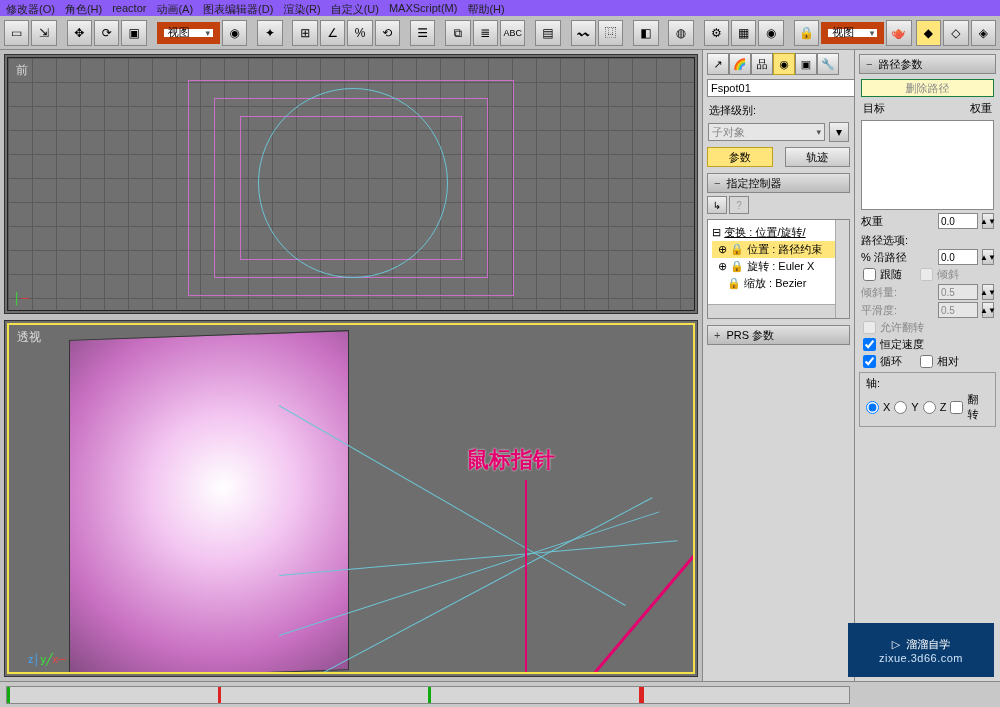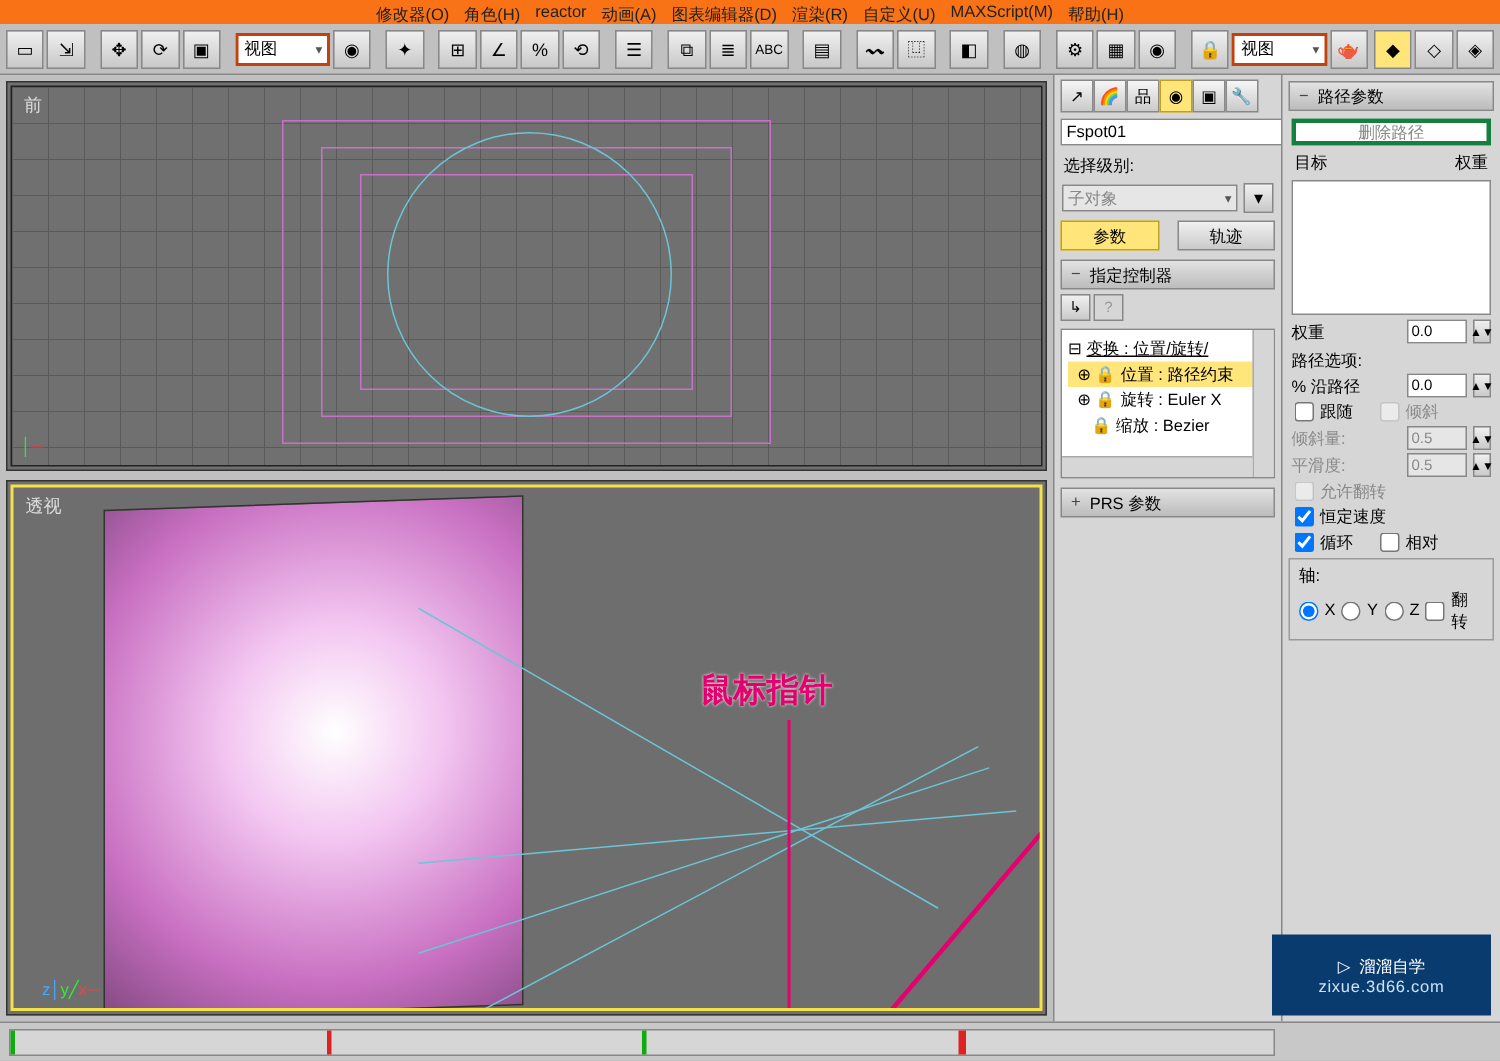--- a/index.html
+++ b/index.html
@@ -1,26 +1,26 @@
 <!DOCTYPE html>
 <html><head>
 <meta charset="utf-8">
 <style>
 * { box-sizing: border-box; margin: 0; padding: 0; font-family: "Microsoft YaHei", sans-serif; font-size: 11px; }
 body { width: 1000px; height: 707px; background: #c0c0c0; overflow: hidden; position: relative; }
 
 
-.menubar { display: flex; gap: 10px; padding: 2px 6px; height: 16px; color: #222; background: #f97316; justify-content: center; }
+.menubar { display: flex; gap: 10px; padding: 2px 6px; height: 16px; color: #222; background: #8b5cf6; }
 .menubar span { font-size: 11px; }
 
 
 .toolbar { display: flex; align-items: center; padding: 4px; background: #c0c0c0; height: 34px; border-bottom: 1px solid #888; gap: 2px; }
 .toolbtn { width: 26px; height: 26px; border: 1px solid #888; background: linear-gradient(#f0f0f0,#c8c8c8); display: flex; align-items: center; justify-content: center; font-size: 12px; }
 .toolbtn.sm { width: 20px; height: 20px; }
-.tooldrop { height: 22px; border: 2px solid #c2410c; background: #fff; display: flex; align-items: center; padding: 0 16px 0 4px; position: relative; }
+.tooldrop { height: 22px; border: 7px solid #c2410c; background: #fff; display: flex; align-items: center; padding: 0 16px 0 4px; position: relative; }
 .tooldrop::after { content: "▾"; position: absolute; right: 3px; font-size: 9px; color: #555; }
 .sep { width: 6px; }
 
 
 .main { display: flex; height: calc(100% - 16px - 34px - 26px); }
 .viewcol { flex: 1; display: flex; flex-direction: column; padding: 4px; gap: 6px; }
 .viewport { position: relative; border: 1px solid #333; background: #707070; }
 .viewport.top { height: 260px; }
 .viewport.bottom { flex: 1; }
 .vp-inner { position: absolute; inset: 2px; border: 1px solid #222; }
@@ -73,21 +73,21 @@
 .rollhead .dash { color:#444; }
 .assignbox { margin: 3px 4px; border:1px solid #888; background:#fff; padding: 4px; font-size: 11px; min-height: 100px; position: relative; }
 .tree-line { white-space: nowrap; padding: 1px 0; }
 .tree-line.sel { background:#ffe57a; }
 .assign-icons { display:flex; gap:2px; padding: 0 4px 2px 4px; }
 .assign-icons .ic { width: 20px; height: 18px; border:1px solid #888; background:linear-gradient(#f0f0f0,#cacaca); display:flex; align-items:center; justify-content:center; font-size:10px; }
 .assign-icons .ic.dis { background:#d6d6d6; color:#999; }
 
 
 .addpath { margin: 4px 6px; height: 22px; border: 2px solid #e4006e; border-radius: 10px; background:#ffe57a; display:flex; align-items:center; justify-content:center; font-size:12px; }
-.delpath { margin: 2px 6px; height: 18px; border:3px solid #15803d; background:#ffffff; color:#888; display:flex; align-items:center; justify-content:center; font-size:11px; }
+.delpath { margin: 2px 6px; height: 18px; border:1px solid #15803d; background:#fef9c3; color:#888; display:flex; align-items:center; justify-content:center; font-size:11px; }
 .listbox { margin: 2px 6px; height: 90px; background:#fff; border:1px solid #888; }
 .lbl-row { display:flex; justify-content:space-between; padding: 2px 8px; font-size:11px; }
 .spin-row { display:flex; align-items:center; gap:4px; padding: 1px 6px; font-size:11px; }
 .spin-row .lab { flex:1; }
 .spin-row input[type=text] { width: 40px; height: 16px; border:1px solid #888; font-size:10px; padding:0 2px; }
 .spin-row .sp { width:12px; height:16px; border:1px solid #888; background:linear-gradient(#f0f0f0,#cacaca); font-size:8px; display:flex; align-items:center; justify-content:center; }
 .chk-row { display:flex; align-items:center; gap:4px; padding: 1px 8px; font-size:11px; }
 .chk-row input { margin:0; }
 .group-label { padding: 3px 6px 0 6px; font-size:11px; }
 .axis-row { display:flex; align-items:center; gap:4px; padding:1px 6px; font-size:11px; }

